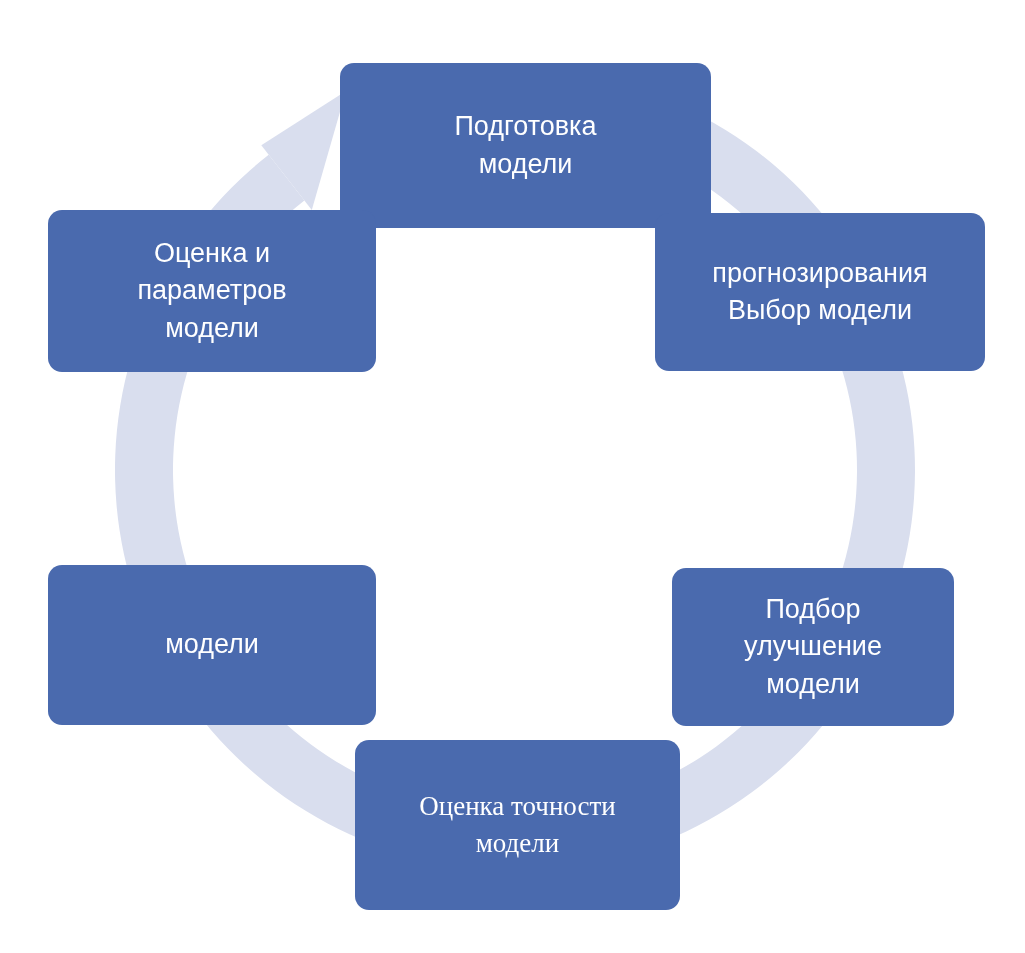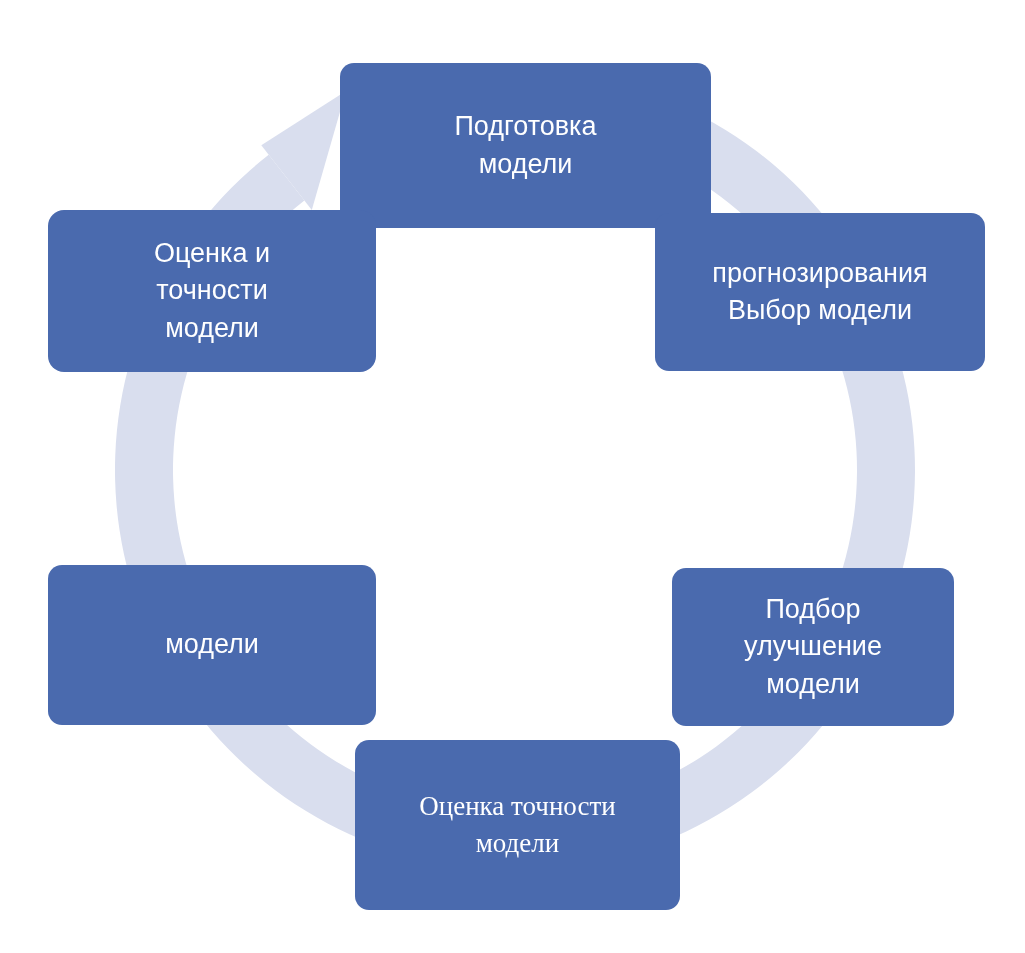--- a/index.html
+++ b/index.html
@@ -38,21 +38,21 @@
   .node .line {
     display: block;
     white-space: nowrap;
   }
   
   .node-top          { left: 340px; top: 30px;  width: 371px; height: 165px; margin-top: 33px; }
   .node-right-top    { left: 655px; top: 213px; width: 330px; height: 158px; }
   .node-right-bottom { left: 672px; top: 568px; width: 282px; height: 158px; }
   .node-bottom       { left: 355px; top: 740px; width: 325px; height: 170px; font-family: Liberation Serif, serif; }
   .node-left-bottom  { left: 48px;  top: 565px; width: 328px; height: 160px; }
-  .node-left-top     { left: 48px;  top: 210px; width: 328px; height: 162px; border-radius: 16px; }
+  .node-left-top     { left: 48px;  top: 210px; width: 328px; height: 162px; }
 </style>
 </head>
 <body>
 
 <div class="canvas">
 
   <svg class="ring-svg" viewBox="0 0 1025 953" aria-hidden="true">
 
     <path fill="#d9deee" d="M 378.2 94.1
              A 400 400 0 1 1 268.7 154.8
@@ -86,17 +86,17 @@
     <span class="line">Оценка точности</span>
     <span class="line">модели</span>
   </div>
 
   <div class="node node-left-bottom">
     <span class="line">модели</span>
   </div>
 
   <div class="node node-left-top">
     <span class="line">Оценка и</span>
-    <span class="line">точности</span>
+    <span class="line">параметров</span>
     <span class="line">модели</span>
   </div>
 
 </div>
 
 </body></html>

